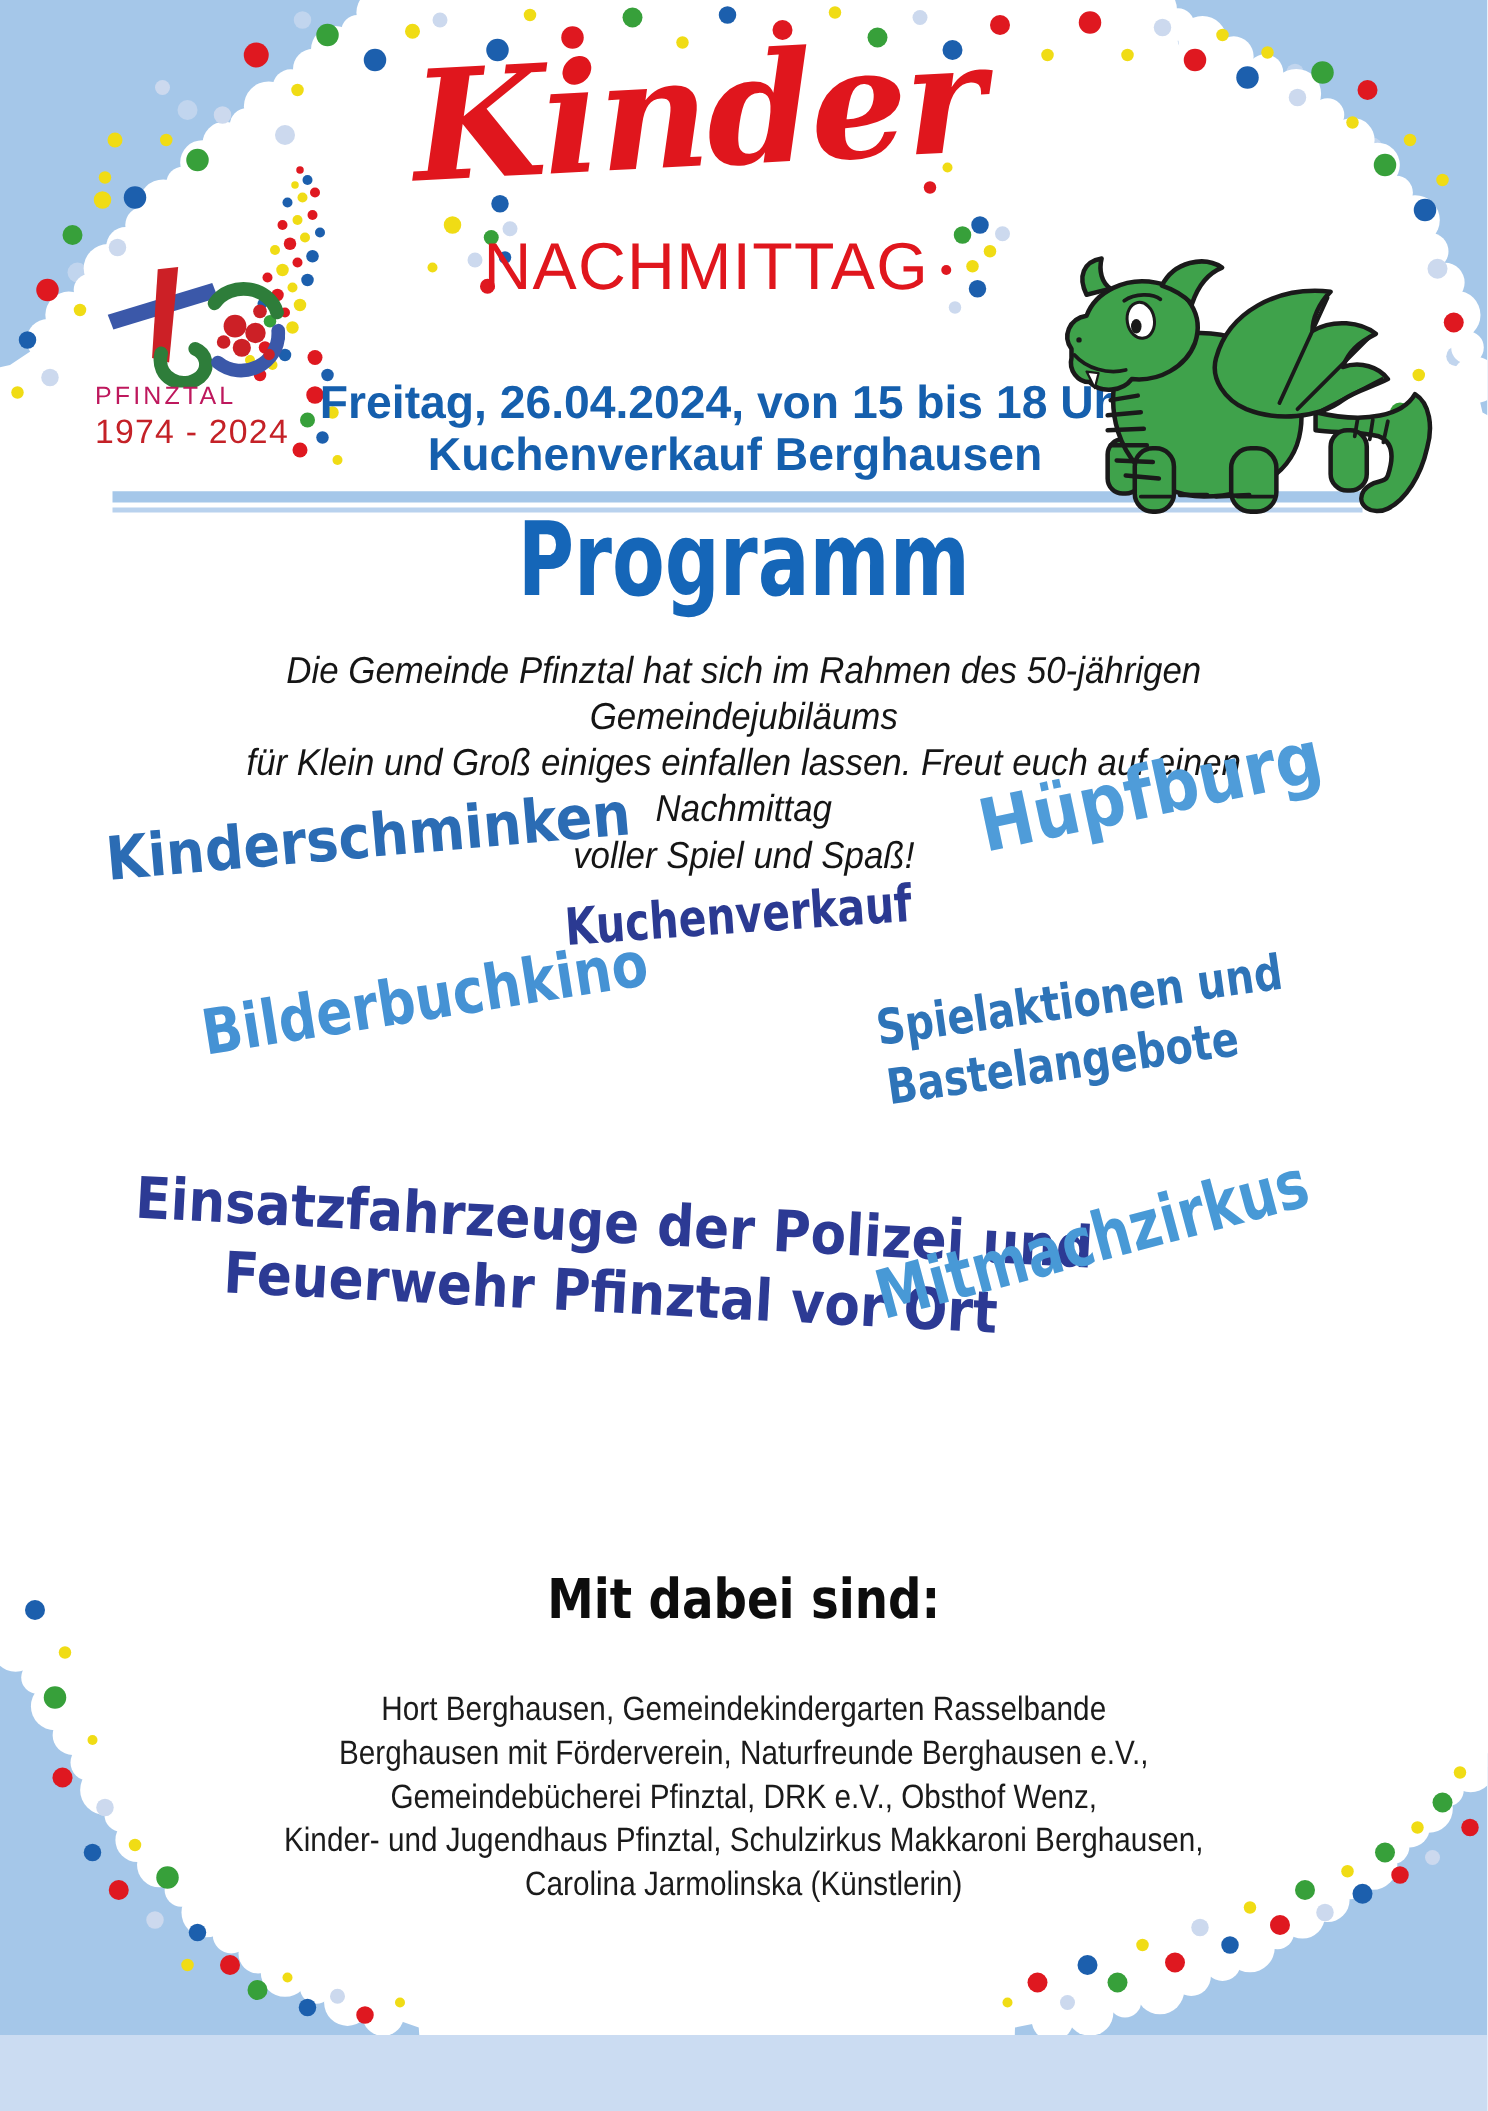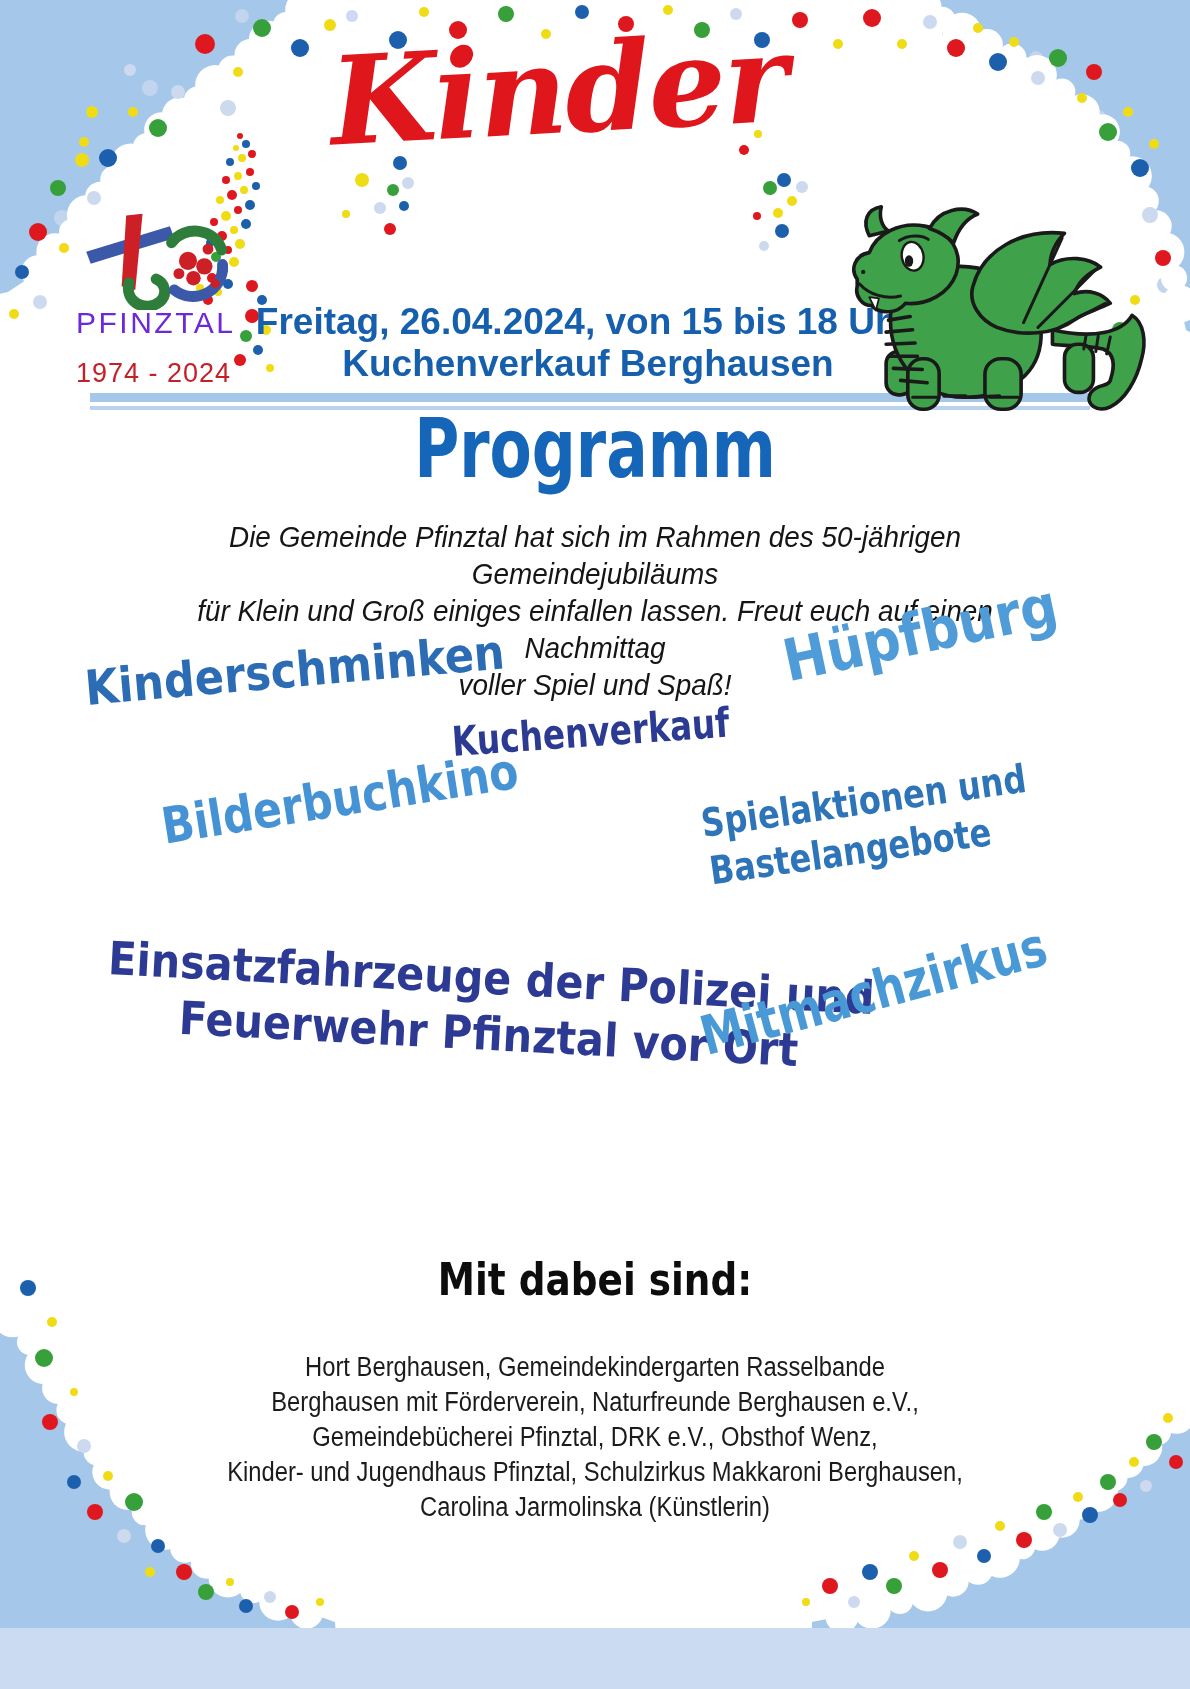--- a/index.html
+++ b/index.html
@@ -9,22 +9,22 @@
   .abs{position:absolute;z-index:2;}
 
   .title-script{left:330px;top:26px;width:440px;text-align:center;
     font-family:"DejaVu Serif",serif;font-style:italic;font-weight:bold;
     font-size:122px;line-height:1.05;letter-spacing:-2px;transform:rotate(-3deg);}
   .title-sub{left:375px;top:186px;width:380px;text-align:center;
     font-size:53px;letter-spacing:1px;line-height:1.05;}
 
   .logo{left:76px;top:210px;width:170px;text-align:left;}
   .logo50{width:164px;height:100px;display:block;}
-  .logo-name{font-size:30px;letter-spacing:2.5px;color:#6d28d9;margin-top:-4px;}
-  .logo-years{font-size:27px;letter-spacing:1px;margin-top:18px;}
+  .logo-name{font-size:20px;letter-spacing:2.5px;color:#be185d;margin-top:-4px;}
+  .logo-years{font-size:27px;letter-spacing:1px;margin-top:1px;}
 
   .date{left:88px;top:301px;width:1000px;text-align:center;
     font-weight:bold;font-size:37px;line-height:42px;}
 
   .rule{left:90px;top:393px;width:1000px;z-index:1;}
   .rule .r1{height:9px;}
   .rule .r2{height:4px;margin-top:4px;}
 
   .dragon{left:828px;top:202px;width:338px;height:229px;z-index:3;}
 
@@ -291,20 +291,21 @@
       <circle cx="1120" cy="1500" r="7" fill="#df1820"></circle>
       <circle cx="1134" cy="1462" r="5" fill="#f0dc15"></circle>
       <circle cx="1146" cy="1486" r="6" fill="#ccd9ee"></circle>
       <circle cx="1154" cy="1442" r="8" fill="#37a03a"></circle>
       <circle cx="1168" cy="1418" r="5" fill="#f0dc15"></circle>
       <circle cx="1176" cy="1462" r="7" fill="#df1820"></circle>
     </svg>
 
   <div class="abs title-script" style="color: rgb(224, 22, 29);">Kinder</div>
 
+  <div class="abs title-sub" style="color: rgb(224, 22, 29);">NACHMITTAG</div>
 
   <div class="abs logo">
     <svg class="logo50" viewBox="0 0 170 110">
       <path d="M6,46 L98,18 L103,31 L11,59 Z" fill="#3b58a9"></path>
       <path d="M50,6 L68,4 L60,88 L45,84 Z" fill="#cc2026"></path>
       <path d="M53,80 C48,102 72,113 87,101 C96,93 93,80 83,76" fill="none" stroke-width="12" stroke-linecap="round" stroke="#2e7d3a"></path>
       <path d="M100,36 C114,16 148,20 155,44" fill="none" stroke-width="12" stroke-linecap="round" stroke="#2e7d3a"></path>
       <path d="M156,60 C158,90 124,105 103,88" fill="none" stroke-width="12" stroke-linecap="round" stroke="#3b58a9"></path>
       <circle cx="118" cy="56" r="10" fill="#cc2026"></circle>
       <circle cx="136" cy="62" r="9" fill="#cc2026"></circle>

